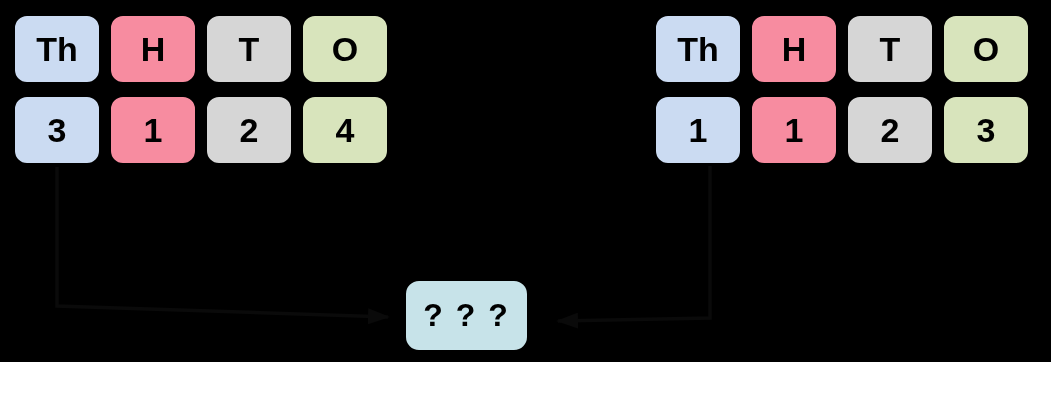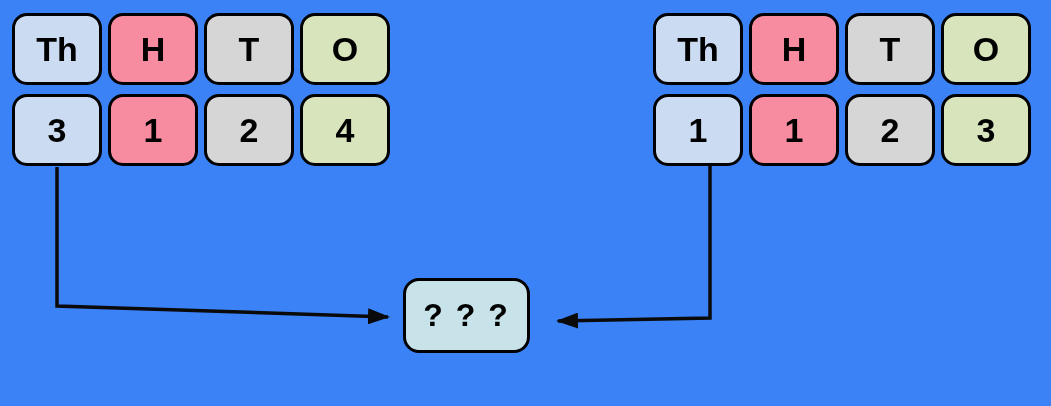--- a/index.html
+++ b/index.html
@@ -5,22 +5,22 @@
   html, body {
     margin: 0;
     padding: 0;
   }
   body {
     font-family: "Liberation Sans", "DejaVu Sans", sans-serif;
   }
   .canvas {
     position: relative;
     width: 1051px;
-    height: 406px;
-    background: #3b82f6;
+    height: 362px;
+    background: #000000;
     overflow: hidden;
   }
   .group {
     position: absolute;
     display: grid;
     grid-template-columns: repeat(4, 90px);
     grid-auto-rows: 72px;
     column-gap: 6px;
     row-gap: 9px;
   }

